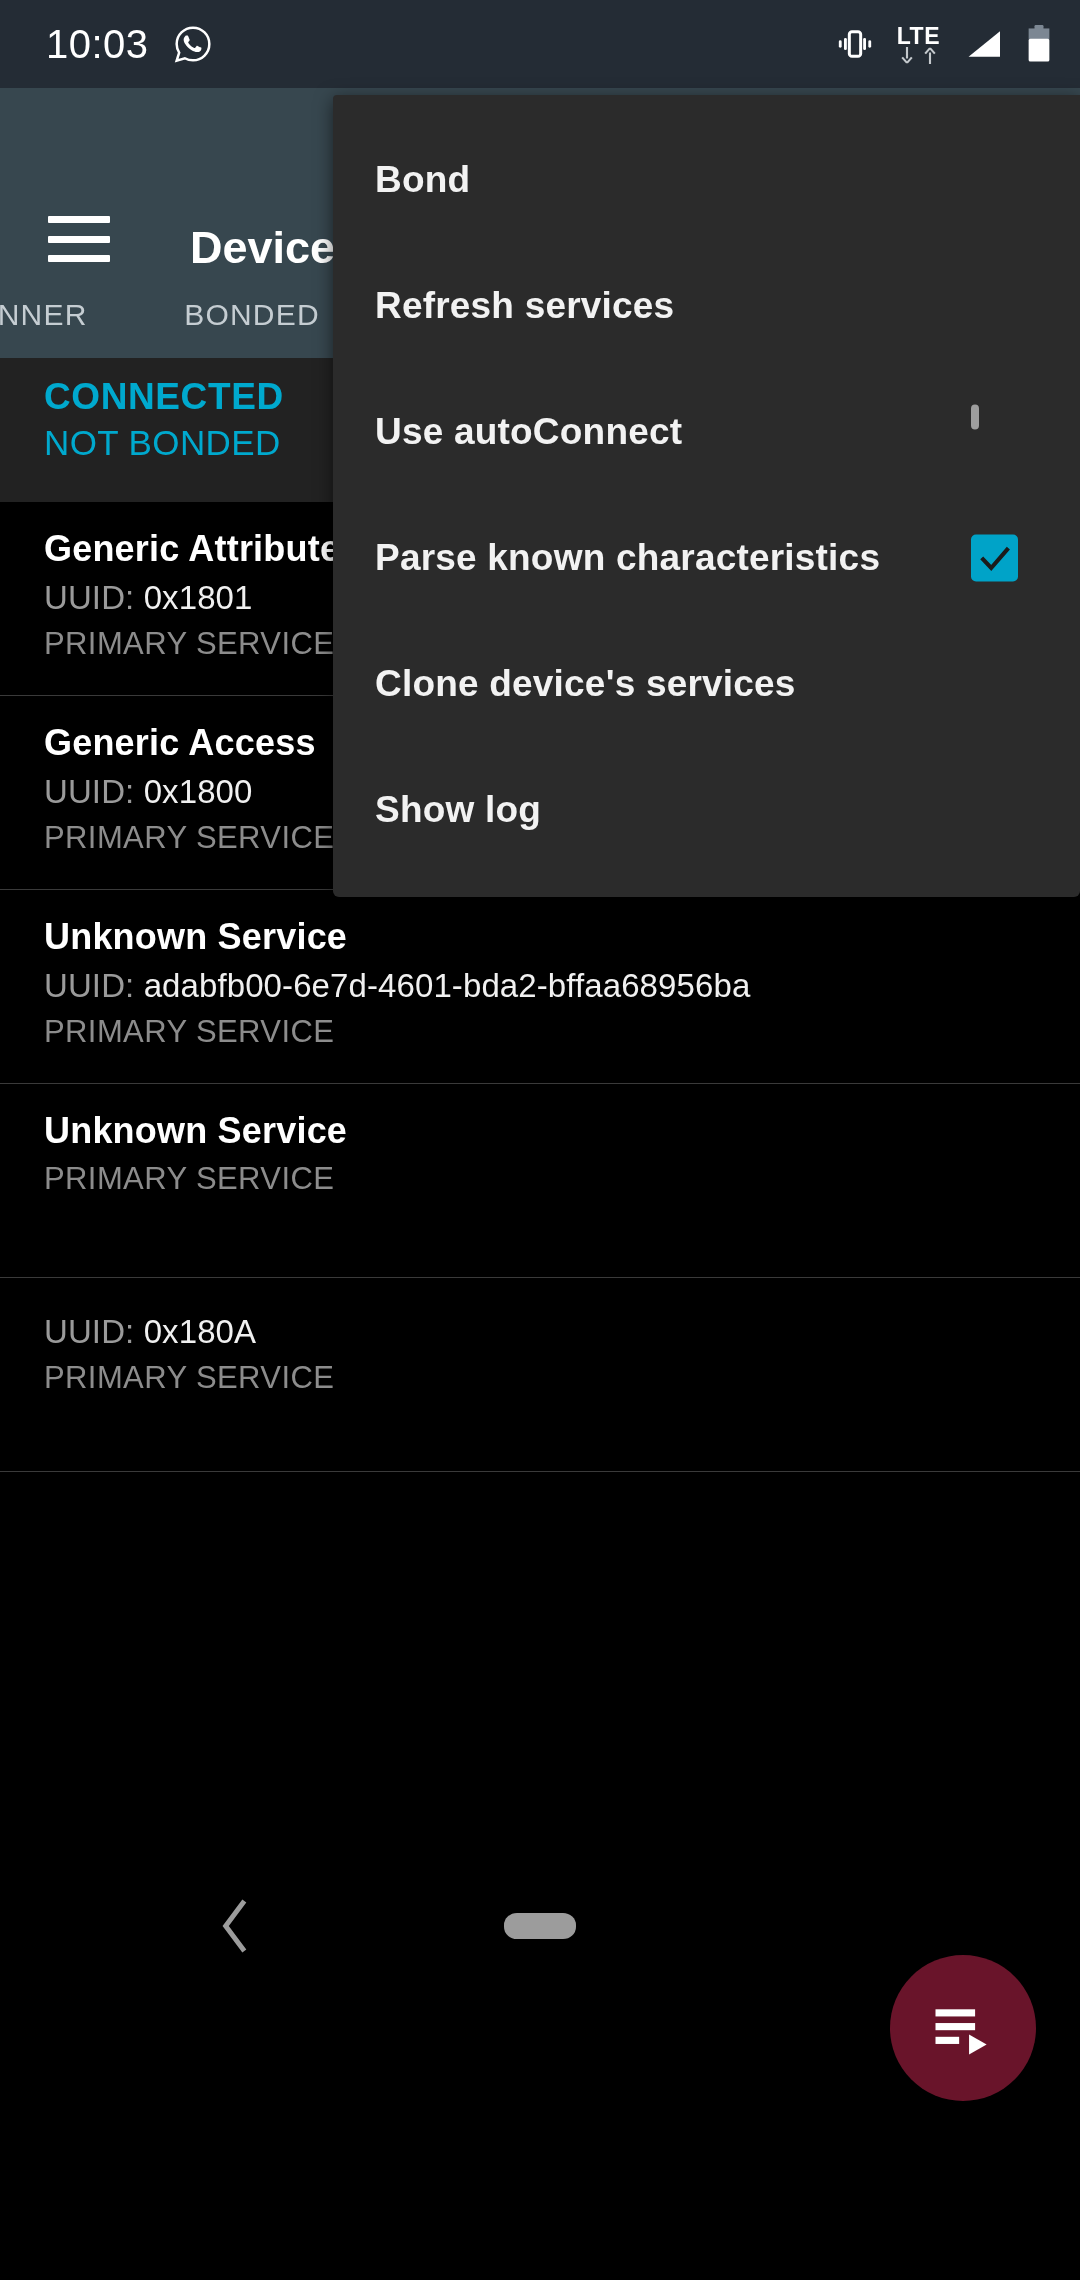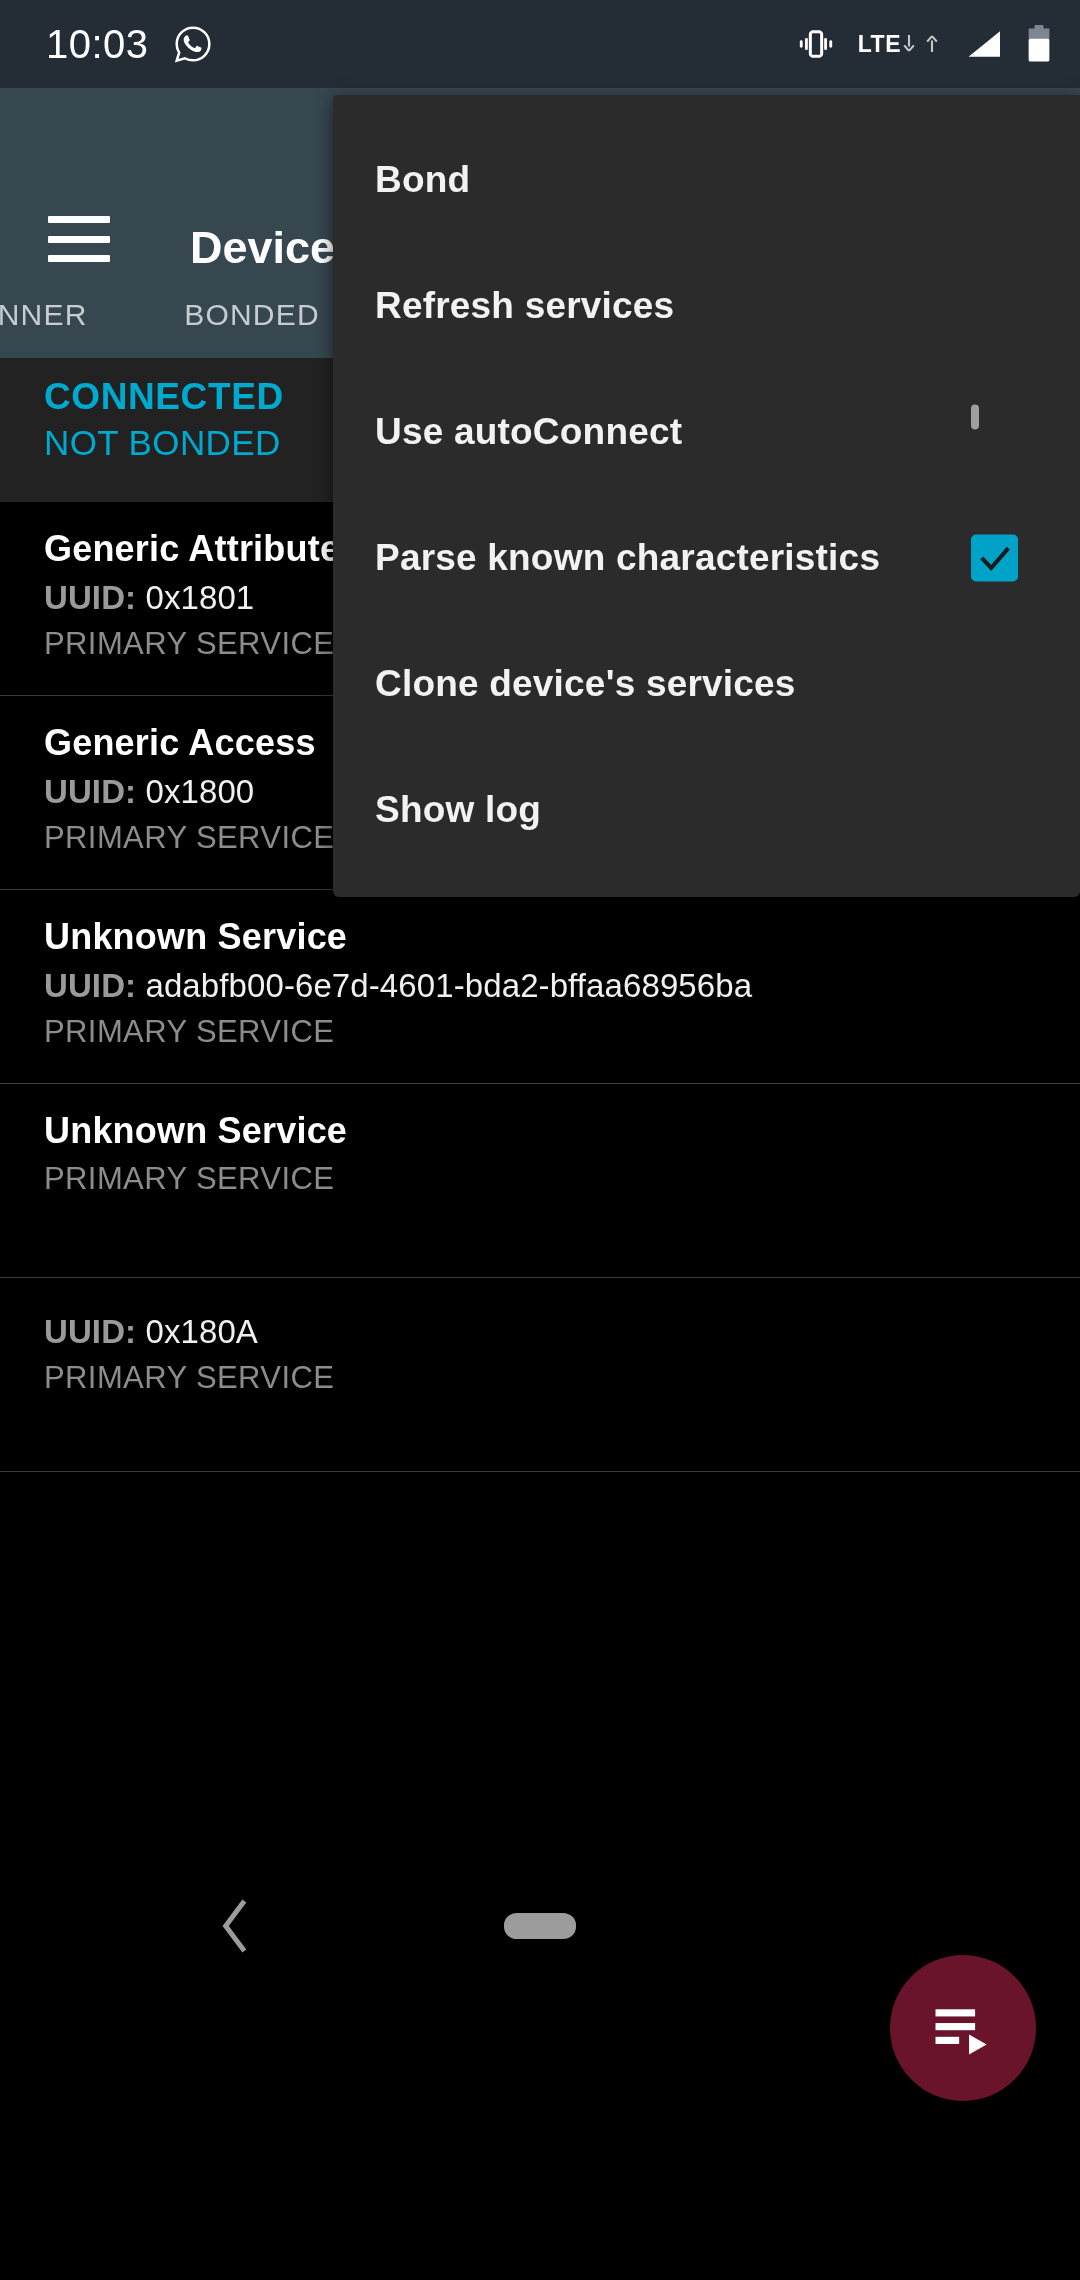--- a/index.html
+++ b/index.html
@@ -16,21 +16,21 @@
     position:absolute; left:0; top:0; width:1080px; height:88px;
     background:#242c35;
     display:flex; align-items:center; justify-content:space-between;
     padding:0 28px 0 46px;
   }
   #status-left { display:flex; align-items:center; gap:24px; }
   #clock { color:#fff; font-size:40px; letter-spacing:.5px; }
   .wa-icon { width:40px; height:40px; }
   #status-right { display:flex; align-items:center; gap:22px; }
   .vib-icon { width:40px; height:34px; }
-  .lte-wrap { display:flex; flex-direction:row; align-items:center; line-height:1; }
+  .lte-wrap { display:flex; flex-direction:column; align-items:center; line-height:1; }
   .lte-text { color:#fff; font-size:23px; font-weight:bold; letter-spacing:.5px; }
   .lte-arrows { display:flex; gap:7px; margin-top:-1px; }
   .sig-icon { width:42px; height:34px; }
   .bat-icon { width:26px; height:38px; }
 
   
   #appbar {
     position:absolute; left:0; top:88px; width:1080px; height:184px;
     background:#37474f;
   }
@@ -91,21 +91,21 @@
     height:194px;
     overflow:hidden;
   }
   .svc-name {
     color:#ffffff; font-size:36px; font-weight:bold;
     white-space:nowrap; letter-spacing:.2px;
   }
   .svc-uuid {
     margin-top:9px; font-size:33px; white-space:nowrap; letter-spacing:.1px;
   }
-  .svc-uuid .lbl { color:#9a9a9a;font-weight:bold; }
+  .svc-uuid .lbl { color:#9a9a9a; }
   .svc-uuid .val { color:#f0f0f0; }
   .svc-type {
     margin-top:9px; color:#8c8c8c; font-size:31px;
     letter-spacing:.4px; white-space:nowrap;
   }
 
   
   #overflow-menu {
     position:absolute; left:333px; top:95px; width:747px;
     background:#2b2b2b;

